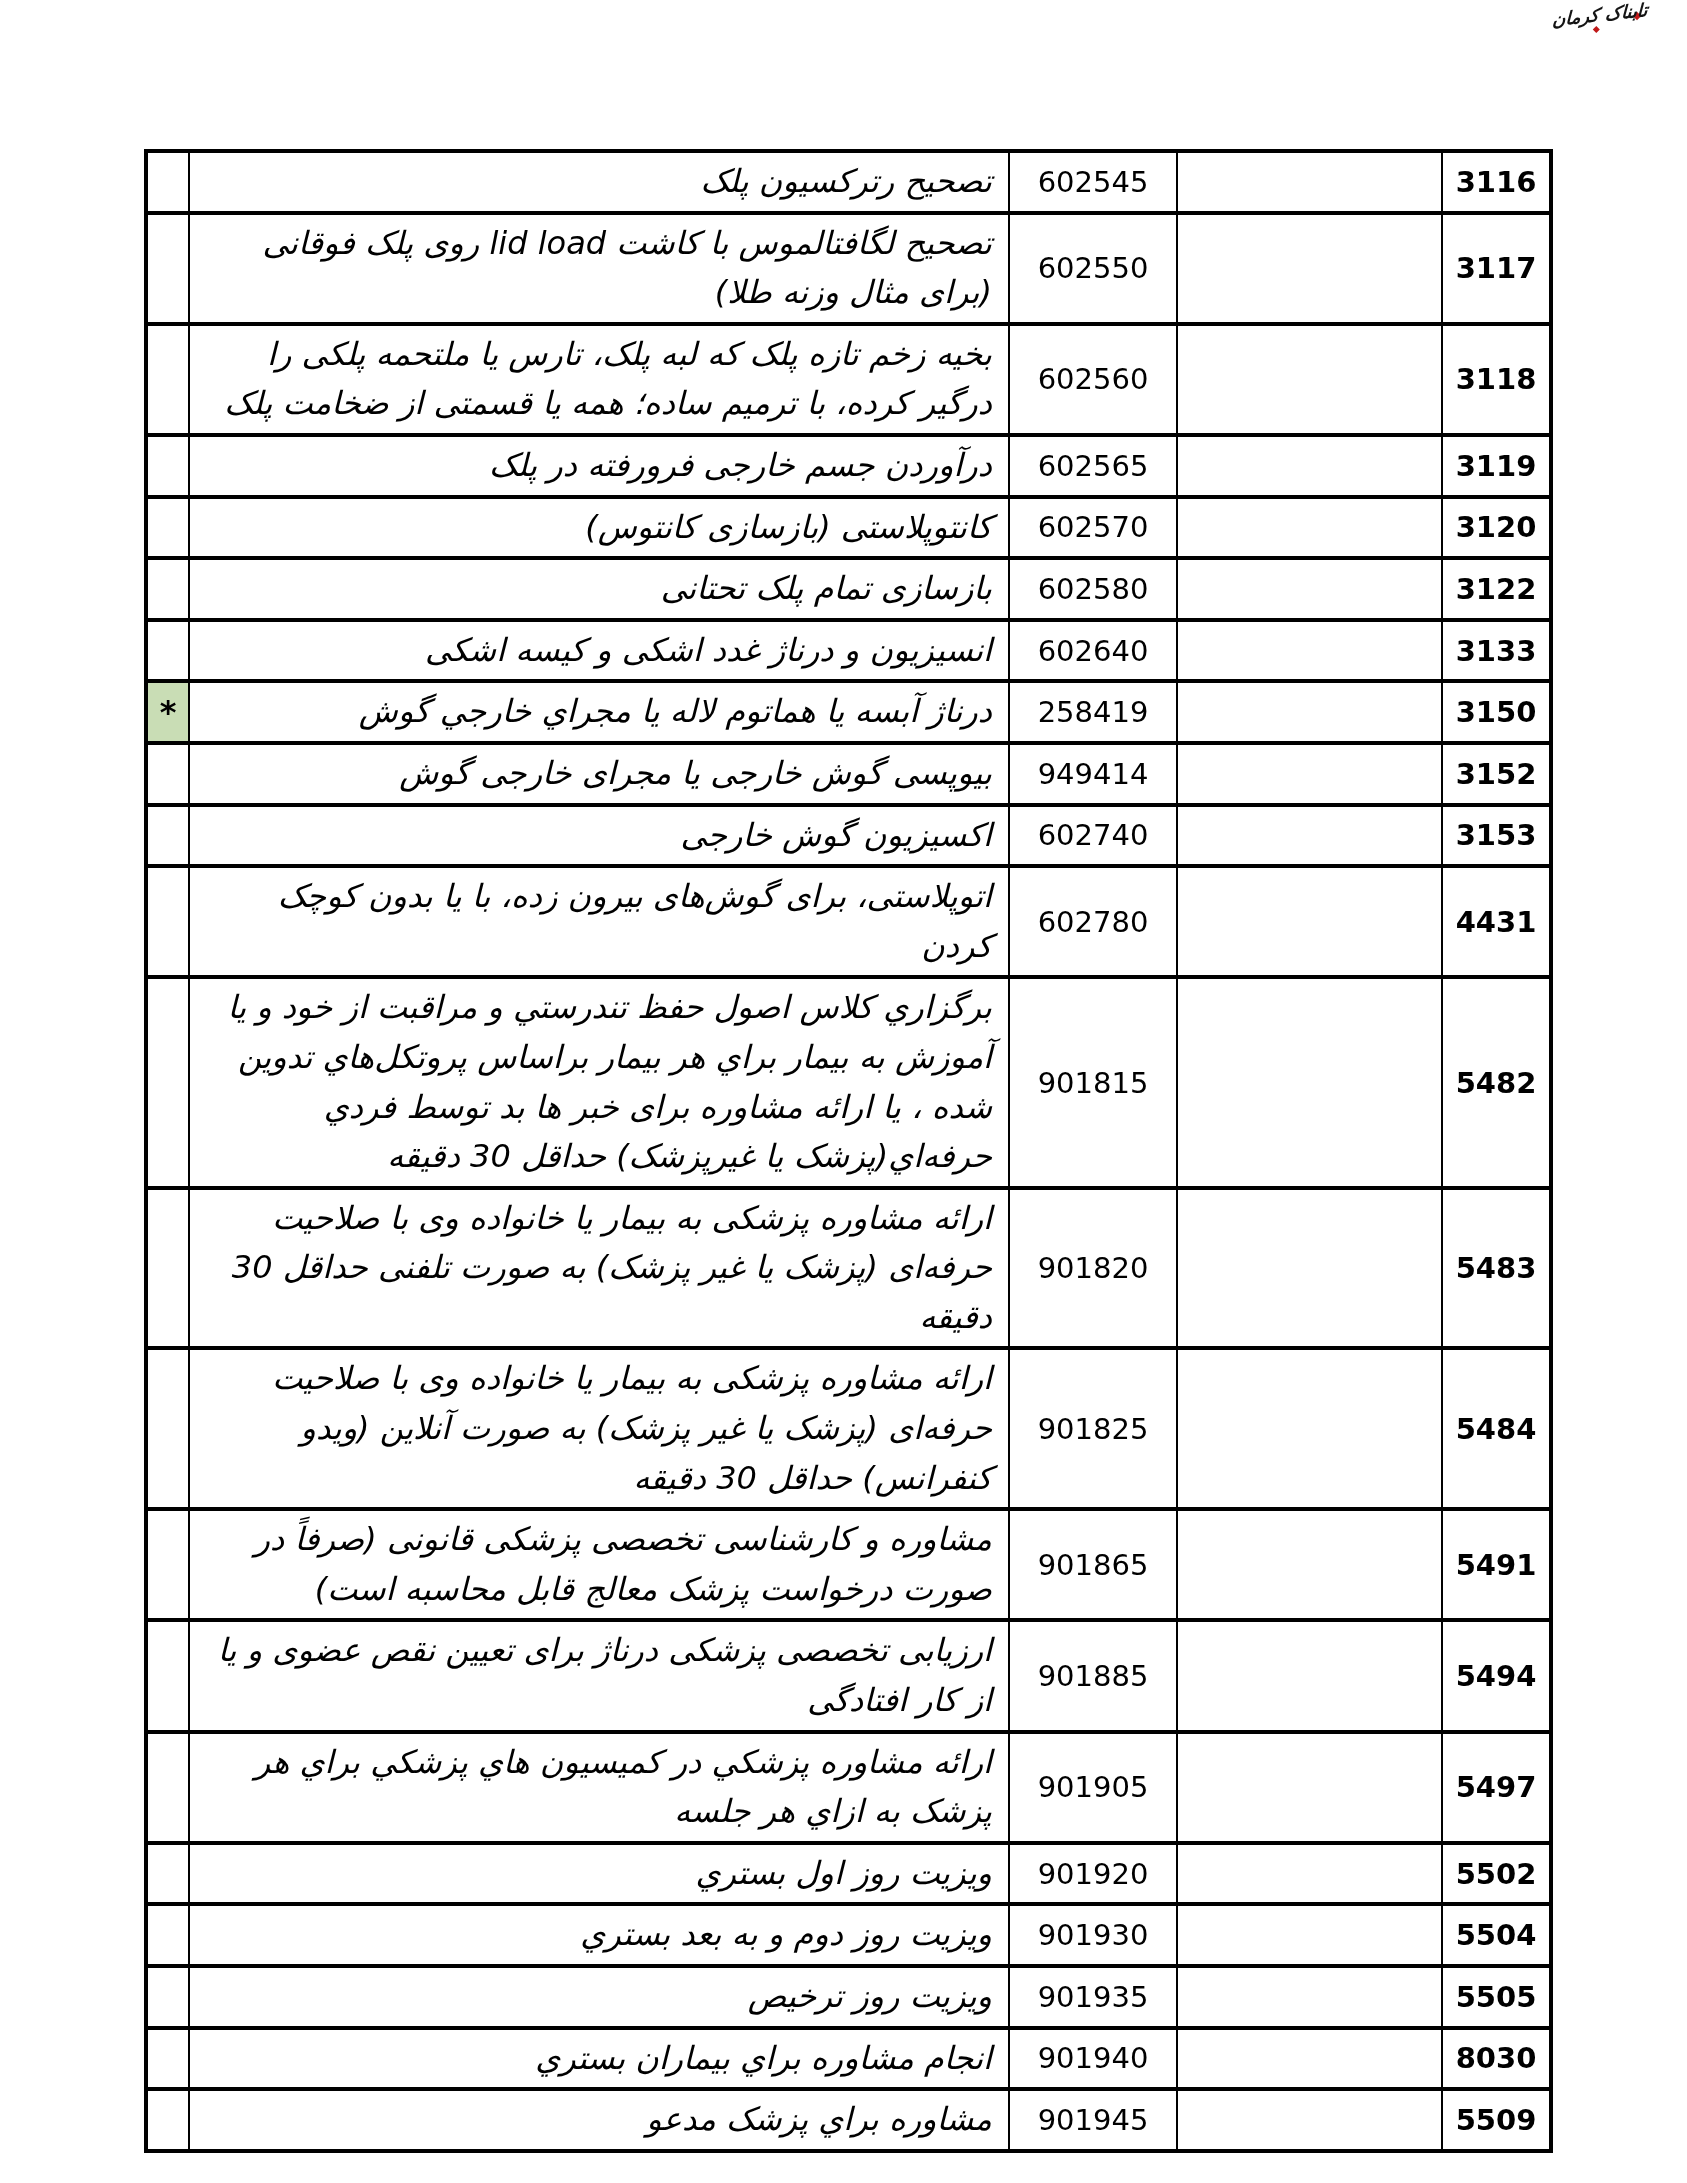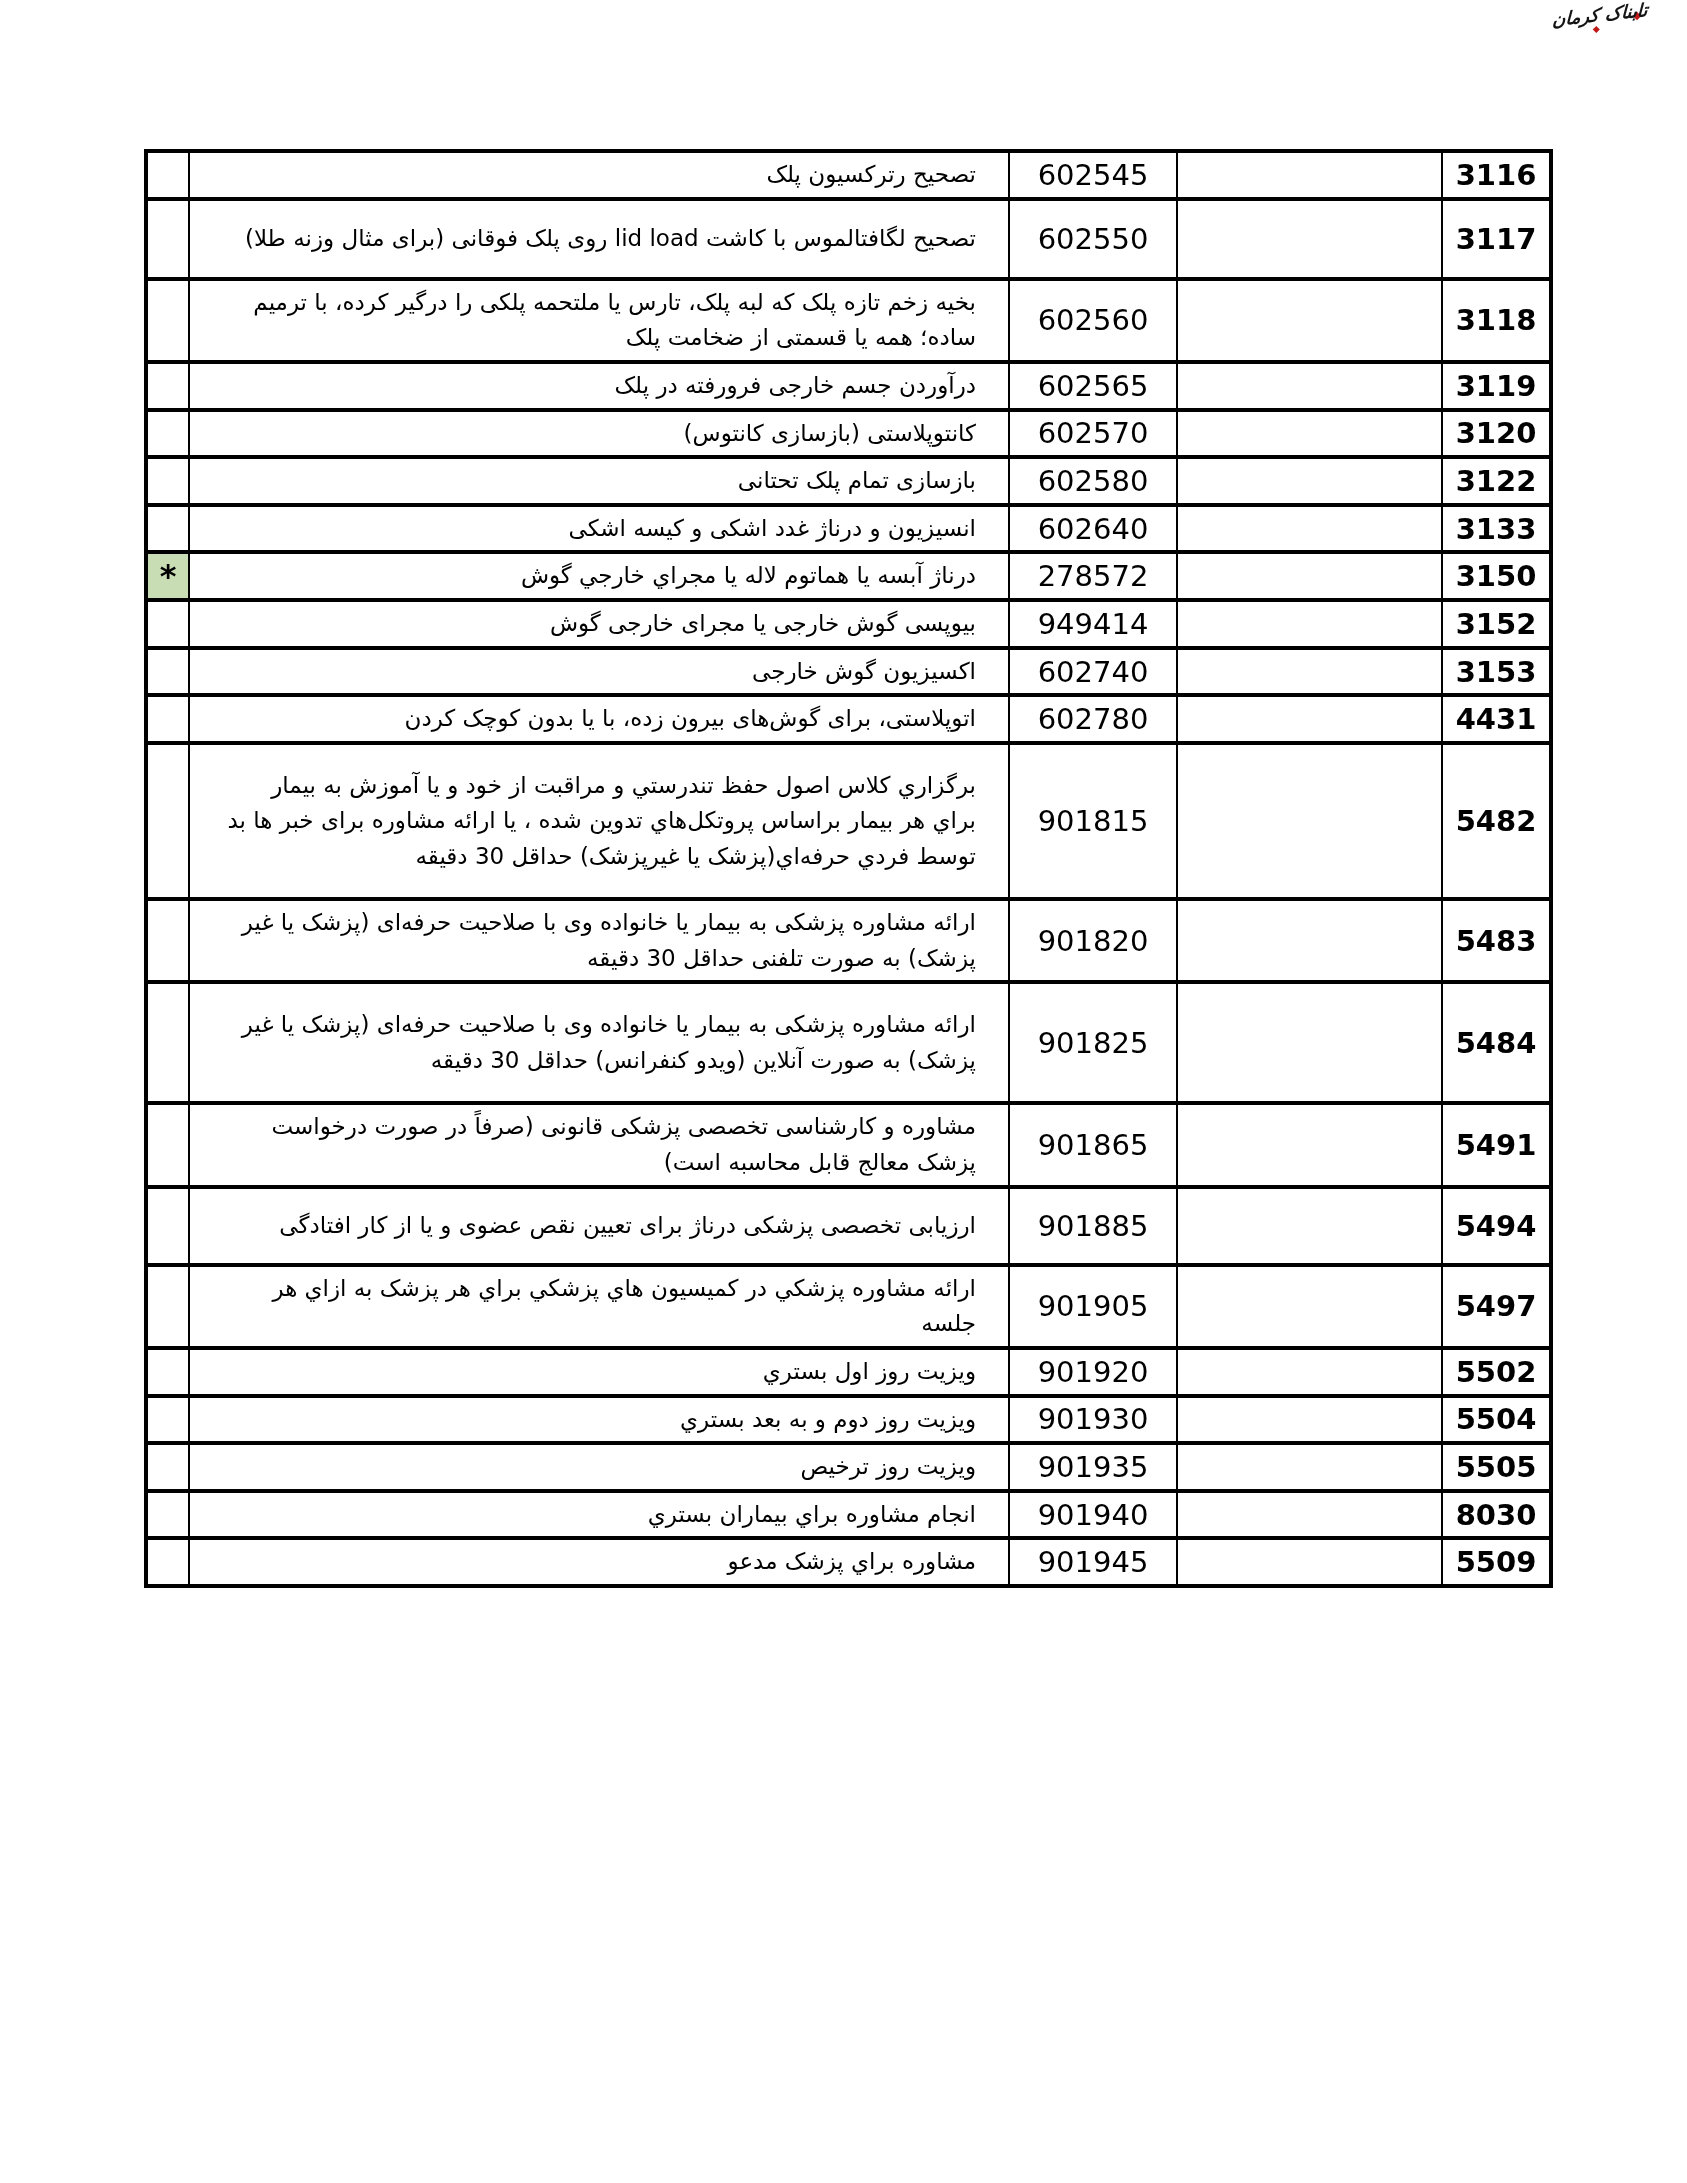--- a/index.html
+++ b/index.html
@@ -32,21 +32,21 @@
     border:4px solid #000;
   }
   table.fee td{
     border-left:2.6px solid #000;border-right:2.6px solid #000;
     border-top:4px solid #000;border-bottom:4px solid #000;
     vertical-align:middle;overflow:hidden;
   }
   td.id{font-size:29px;font-weight:bold;text-align:center;direction:ltr;}
   td.blank{}
   td.code{font-size:29px;text-align:center;direction:ltr;margin-top:12px;}
-  td.desc{font-size:23px;text-align:right;padding:4px 32px;line-height:1.55;direction:rtl;}
+  td.desc{font-size:32px;text-align:right;padding:4px 16px;line-height:1.55;direction:rtl;font-style:italic;}
   td.star{text-align:center;font-size:32px;font-weight:bold;line-height:1;}
   tr.highlight td.star{background:#c9ddb5;}
 </style>
 </head>
 <body>
 
 <div class="logo">
   <span class="logo-dot"></span>
   <span class="logo-dot2"></span>
   <span class="logo-text">تابناک کرمان</span>
@@ -106,21 +106,21 @@
       <tr style="height: 42px;">
         <td class="id">3133</td>
         <td class="blank"></td>
         <td class="code">602640</td>
         <td class="desc">انسيزيون و درناژ غدد اشكی و كيسه اشكی</td>
         <td class="star"></td>
       </tr>
       <tr class="highlight" style="height: 42px;">
         <td class="id">3150</td>
         <td class="blank"></td>
-        <td class="code">278572</td>
+        <td class="code">258419</td>
         <td class="desc">درناژ آبسه يا هماتوم لاله يا مجراي خارجي گوش</td>
         <td class="star">*</td>
       </tr>
       <tr style="height: 42px;">
         <td class="id">3152</td>
         <td class="blank"></td>
         <td class="code">949414</td>
         <td class="desc">بيوپسی گوش خارجی يا مجرای خارجی گوش</td>
         <td class="star"></td>
       </tr>

